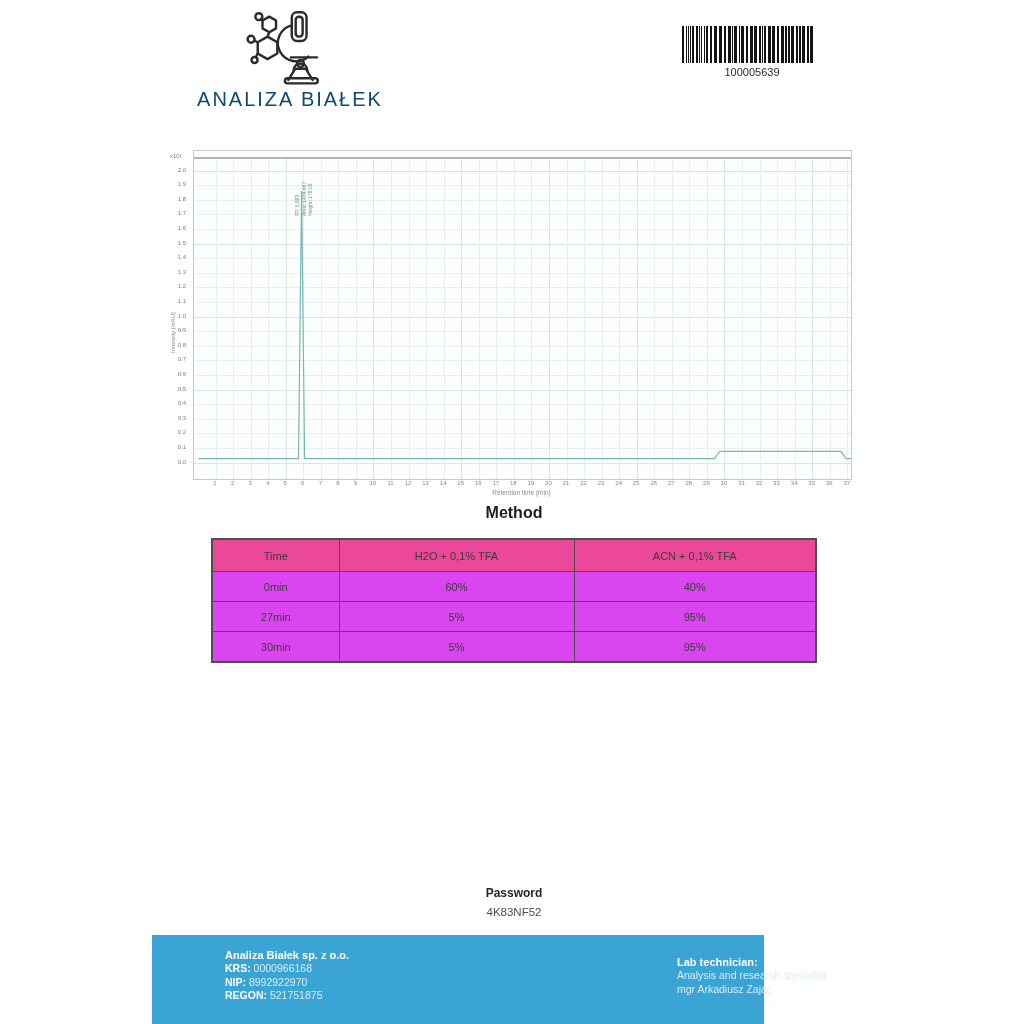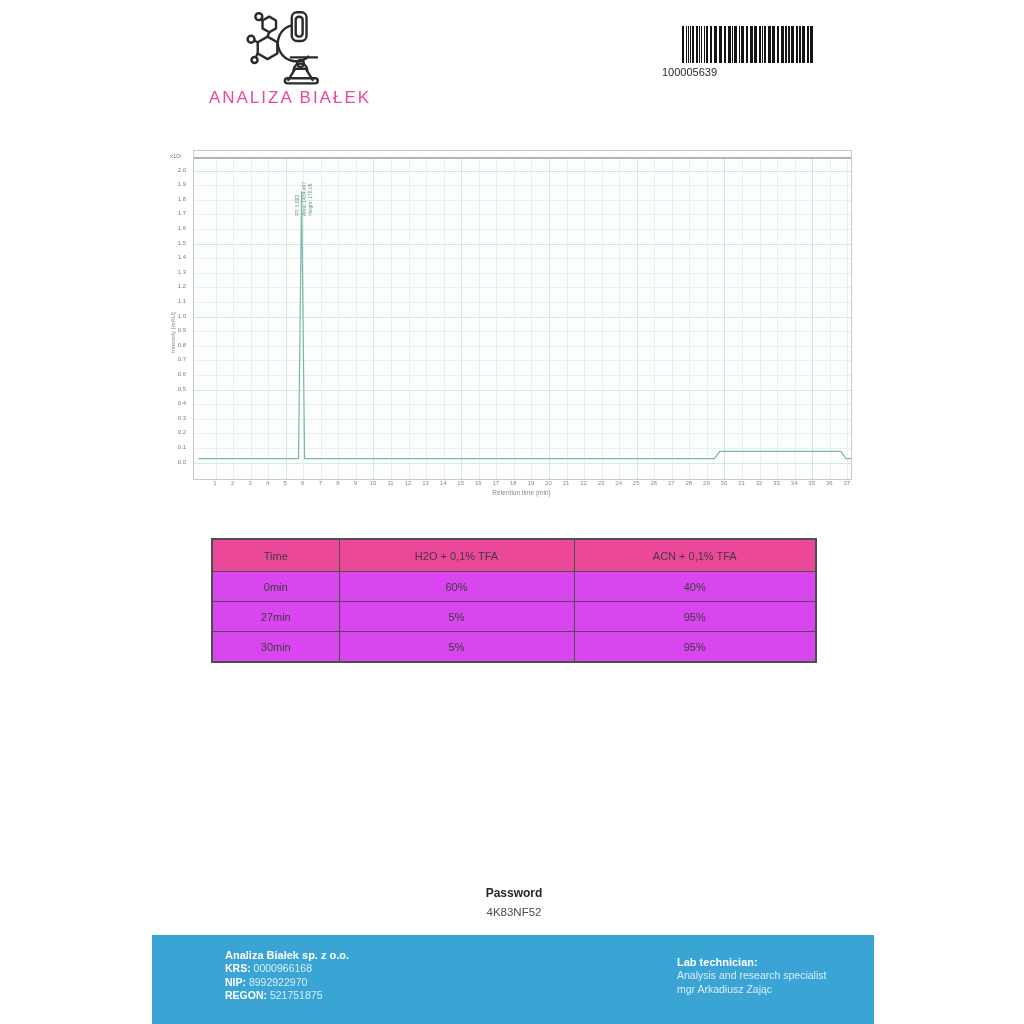--- a/index.html
+++ b/index.html
@@ -3,27 +3,27 @@
 <meta charset="utf-8">
 <style>
   html,body{margin:0;padding:0;background:#ffffff;}
   .page{position:relative;width:1024px;height:1024px;background:#ffffff;overflow:hidden;
         font-family:"Liberation Sans",sans-serif;color:#222;}
 
   
   .logo-wrap{position:absolute;left:225px;top:6px;width:130px;height:100px;}
   .logo-icon{position:absolute;left:12px;top:2px;width:94px;height:78px;}
   .logo-text{position:absolute;left:-55px;top:82px;width:240px;text-align:center;
-             font-size:17px;letter-spacing:2px;color:#ec4899;}
+             font-size:20px;letter-spacing:2px;color:#0c4a6e;}
 
   
   .barcode-wrap{position:absolute;left:662px;top:24px;width:180px;height:60px;}
   .barcode-bars{position:absolute;left:20px;top:2px;width:142px;height:37px;white-space:nowrap;}
   .bar{display:inline-block;height:100%;background:#141414;vertical-align:top;}
-  .barcode-number{position:absolute;left:0;top:42px;width:180px;
+  .barcode-number{position:absolute;left:0;top:42px;width:180px;text-align:center;
                   font-size:11px;color:#2b2b2b;}
 
   
   .chart-title{position:absolute;left:4px;top:117px;width:1020px;text-align:center;
                font-size:15.5px;font-weight:bold;color:#1d1d1d;}
   .method-title{position:absolute;left:4px;top:504px;width:1020px;text-align:center;
                 font-size:16px;font-weight:bold;color:#1d1d1d;}
 
   
   .chart-frame{position:absolute;left:193px;top:150px;width:657px;height:328px;
@@ -49,21 +49,21 @@
   .method-table th{background:#ec4899;height:29px;}
   .method-table td{background:#d946ef;height:27px;}
 
   
   .password-label{position:absolute;left:4px;top:886px;width:1020px;text-align:center;
                   font-size:12px;font-weight:bold;color:#262626;}
   .password-value{position:absolute;left:4px;top:906px;width:1020px;text-align:center;
                   font-size:11.5px;color:#4c4c4c;}
 
   
-  .footer{position:absolute;left:152px;top:935px;width:722px;height:89px;background:#3aa5d5;}
+  .footer{position:absolute;left:152px;top:935px;width:612px;height:89px;background:#3aa5d5;}
   .f-col{position:absolute;white-space:nowrap;}
   .f-col1{left:73px;top:13px;}
   .f-col2{left:285px;top:20px;}
   .f-col3{left:525px;top:20px;}
   .f-title{font-weight:bold;color:#ffffff;font-size:11px;line-height:14px;}
   .f-line{font-size:10.5px;color:#d9edf8;line-height:13.5px;}
   .f-label{font-weight:bold;color:#ffffff;}
 </style>
 </head>
 <body>
@@ -236,20 +236,21 @@
       <span class="xtick" style="left: 541.5px;">31</span>
       <span class="xtick" style="left: 559.05px;">32</span>
       <span class="xtick" style="left: 576.6px;">33</span>
       <span class="xtick" style="left: 594.15px;">34</span>
       <span class="xtick" style="left: 611.7px;">35</span>
       <span class="xtick" style="left: 629.25px;">36</span>
       <span class="xtick" style="left: 646.8px;">37</span>
     </div>
   <div class="x-axis-title">Retention time (min)</div>
 
+  <div class="method-title">Method</div>
 
   <table class="method-table">
     <colgroup>
         <col style="width:127px">
         <col style="width:235px">
         <col style="width:242px">
       </colgroup>
     <thead>
       <tr>
         <th>Time</th>

